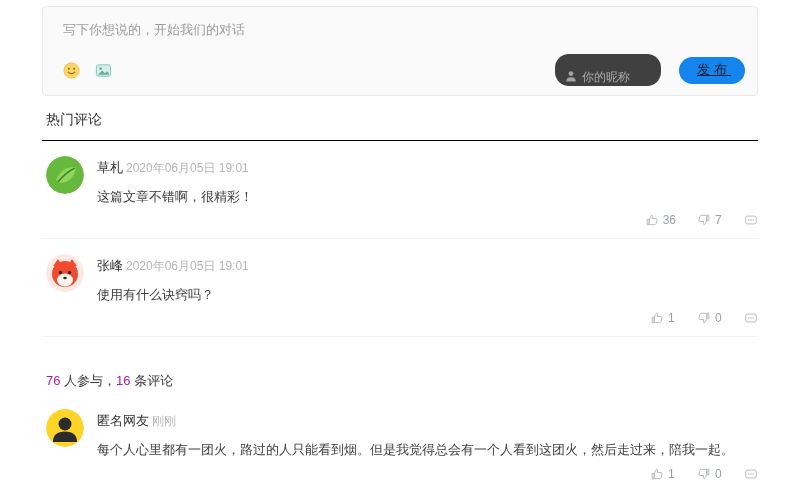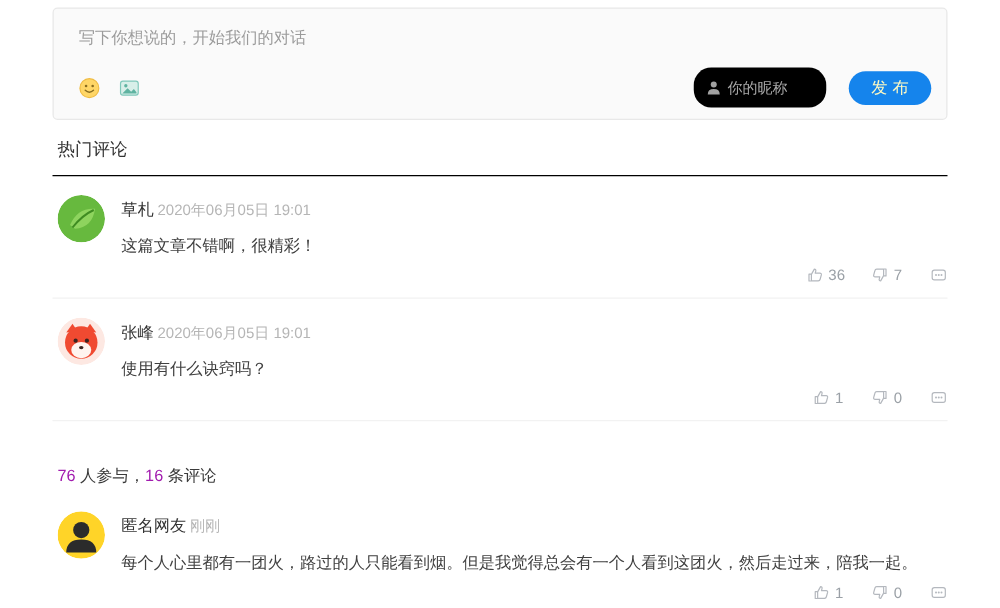--- a/index.html
+++ b/index.html
@@ -36,51 +36,52 @@
   .editor-toolbar {
     position: absolute;
     left: 20px; right: 12px; bottom: 9px;
     display: flex;
     align-items: center;
   }
   .tool-icon { width: 17px; height: 17px; cursor: pointer; margin-right: 15px; }
   .toolbar-spacer { flex: 1; }
   .nickname-pill {
     display: flex;
-    align-items: center;
+    align-items: flex-start;
     width: 106px;
     height: 26px;
-    background: #000000;
+    background: #404040;
     border-radius: 14px;
     padding: 16px 10px;
   }
   .nickname-pill svg { width: 12px; height: 12px; flex: none; margin-right: 5px; }
   .nickname-pill input {
     width: 100%;
     background: transparent;
     border: none;
     outline: none;
     font-family: inherit;
     font-size: 12px;
     color: #8b8b8b;
   }
   .nickname-pill input::placeholder { color: #a8a8a8; }
   .publish-btn {
     margin-left: 18px;
     width: 66px;
     height: 27px;
     background: #1584ec;
-    color: #fef9c3;
+    color: #0f172a;
     border: none;
     border-radius: 14px;
     font-family: inherit;
     font-size: 13px;
     letter-spacing: 4px;
     text-indent: 4px;
     cursor: pointer;
+    text-decoration: underline;
   }
 
   
   .hot-header {
     margin-top: 15px;
     padding: 0 4px 11px 4px;
     font-size: 14px;
     color: #333333;
     border-bottom: 1px solid #000000;
   }

